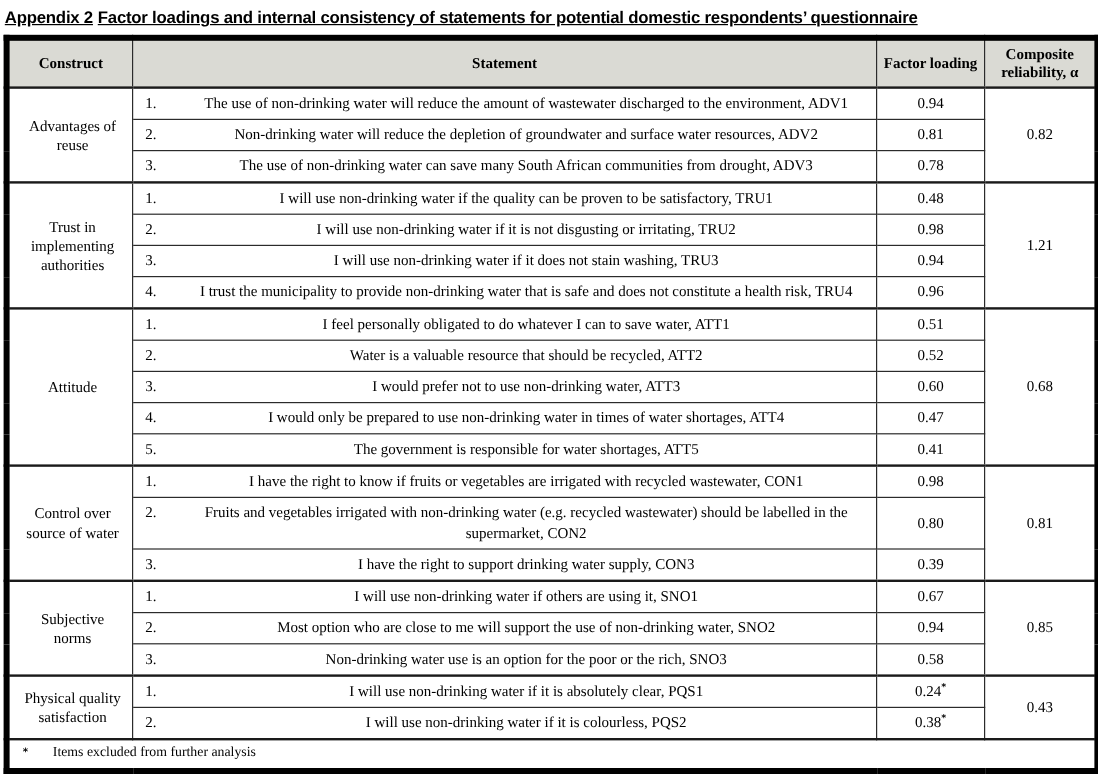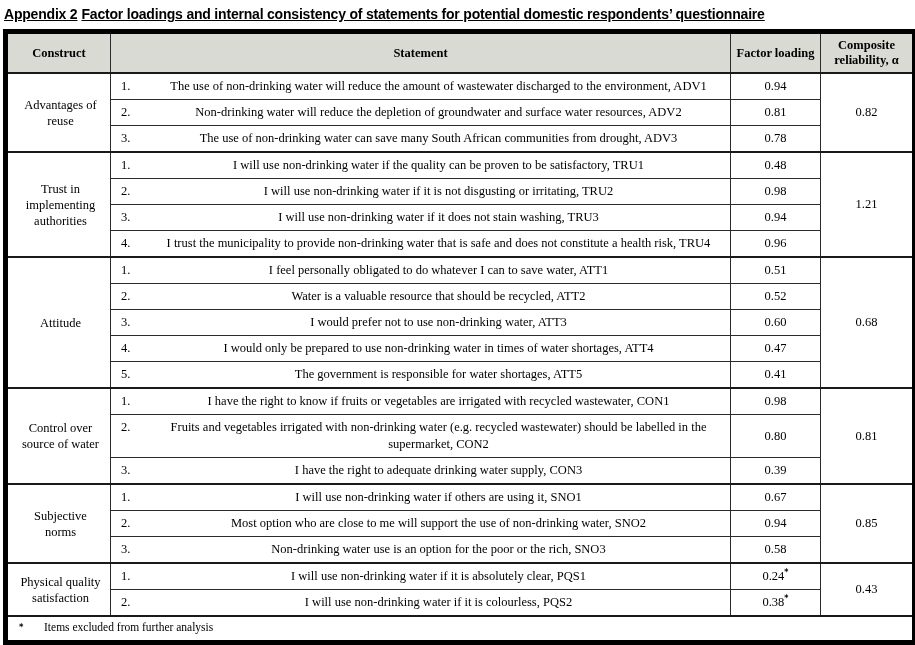--- a/index.html
+++ b/index.html
@@ -236,21 +236,21 @@
             <span class="num">2.</span>
             <span class="stext">Fruits and vegetables irrigated with non-drinking water (e.g. recycled wastewater) should be labelled in the supermarket, CON2</span>
           </div>
         </td>
       <td class="load"><span>0.80</span><sup class="note"></sup></td>
     </tr>
     <tr>
       <td class="stmt">
           <div class="srow">
             <span class="num">3.</span>
-            <span class="stext">I have the right to adequate drinking water supply, CON3</span>
+            <span class="stext">I have the right to support drinking water supply, CON3</span>
           </div>
         </td>
       <td class="load"><span>0.39</span><sup class="note"></sup></td>
     </tr>
 
     <tr class="sec">
       <td class="construct" rowspan="3">Subjective norms</td>
       <td class="stmt">
           <div class="srow">
             <span class="num">1.</span>

